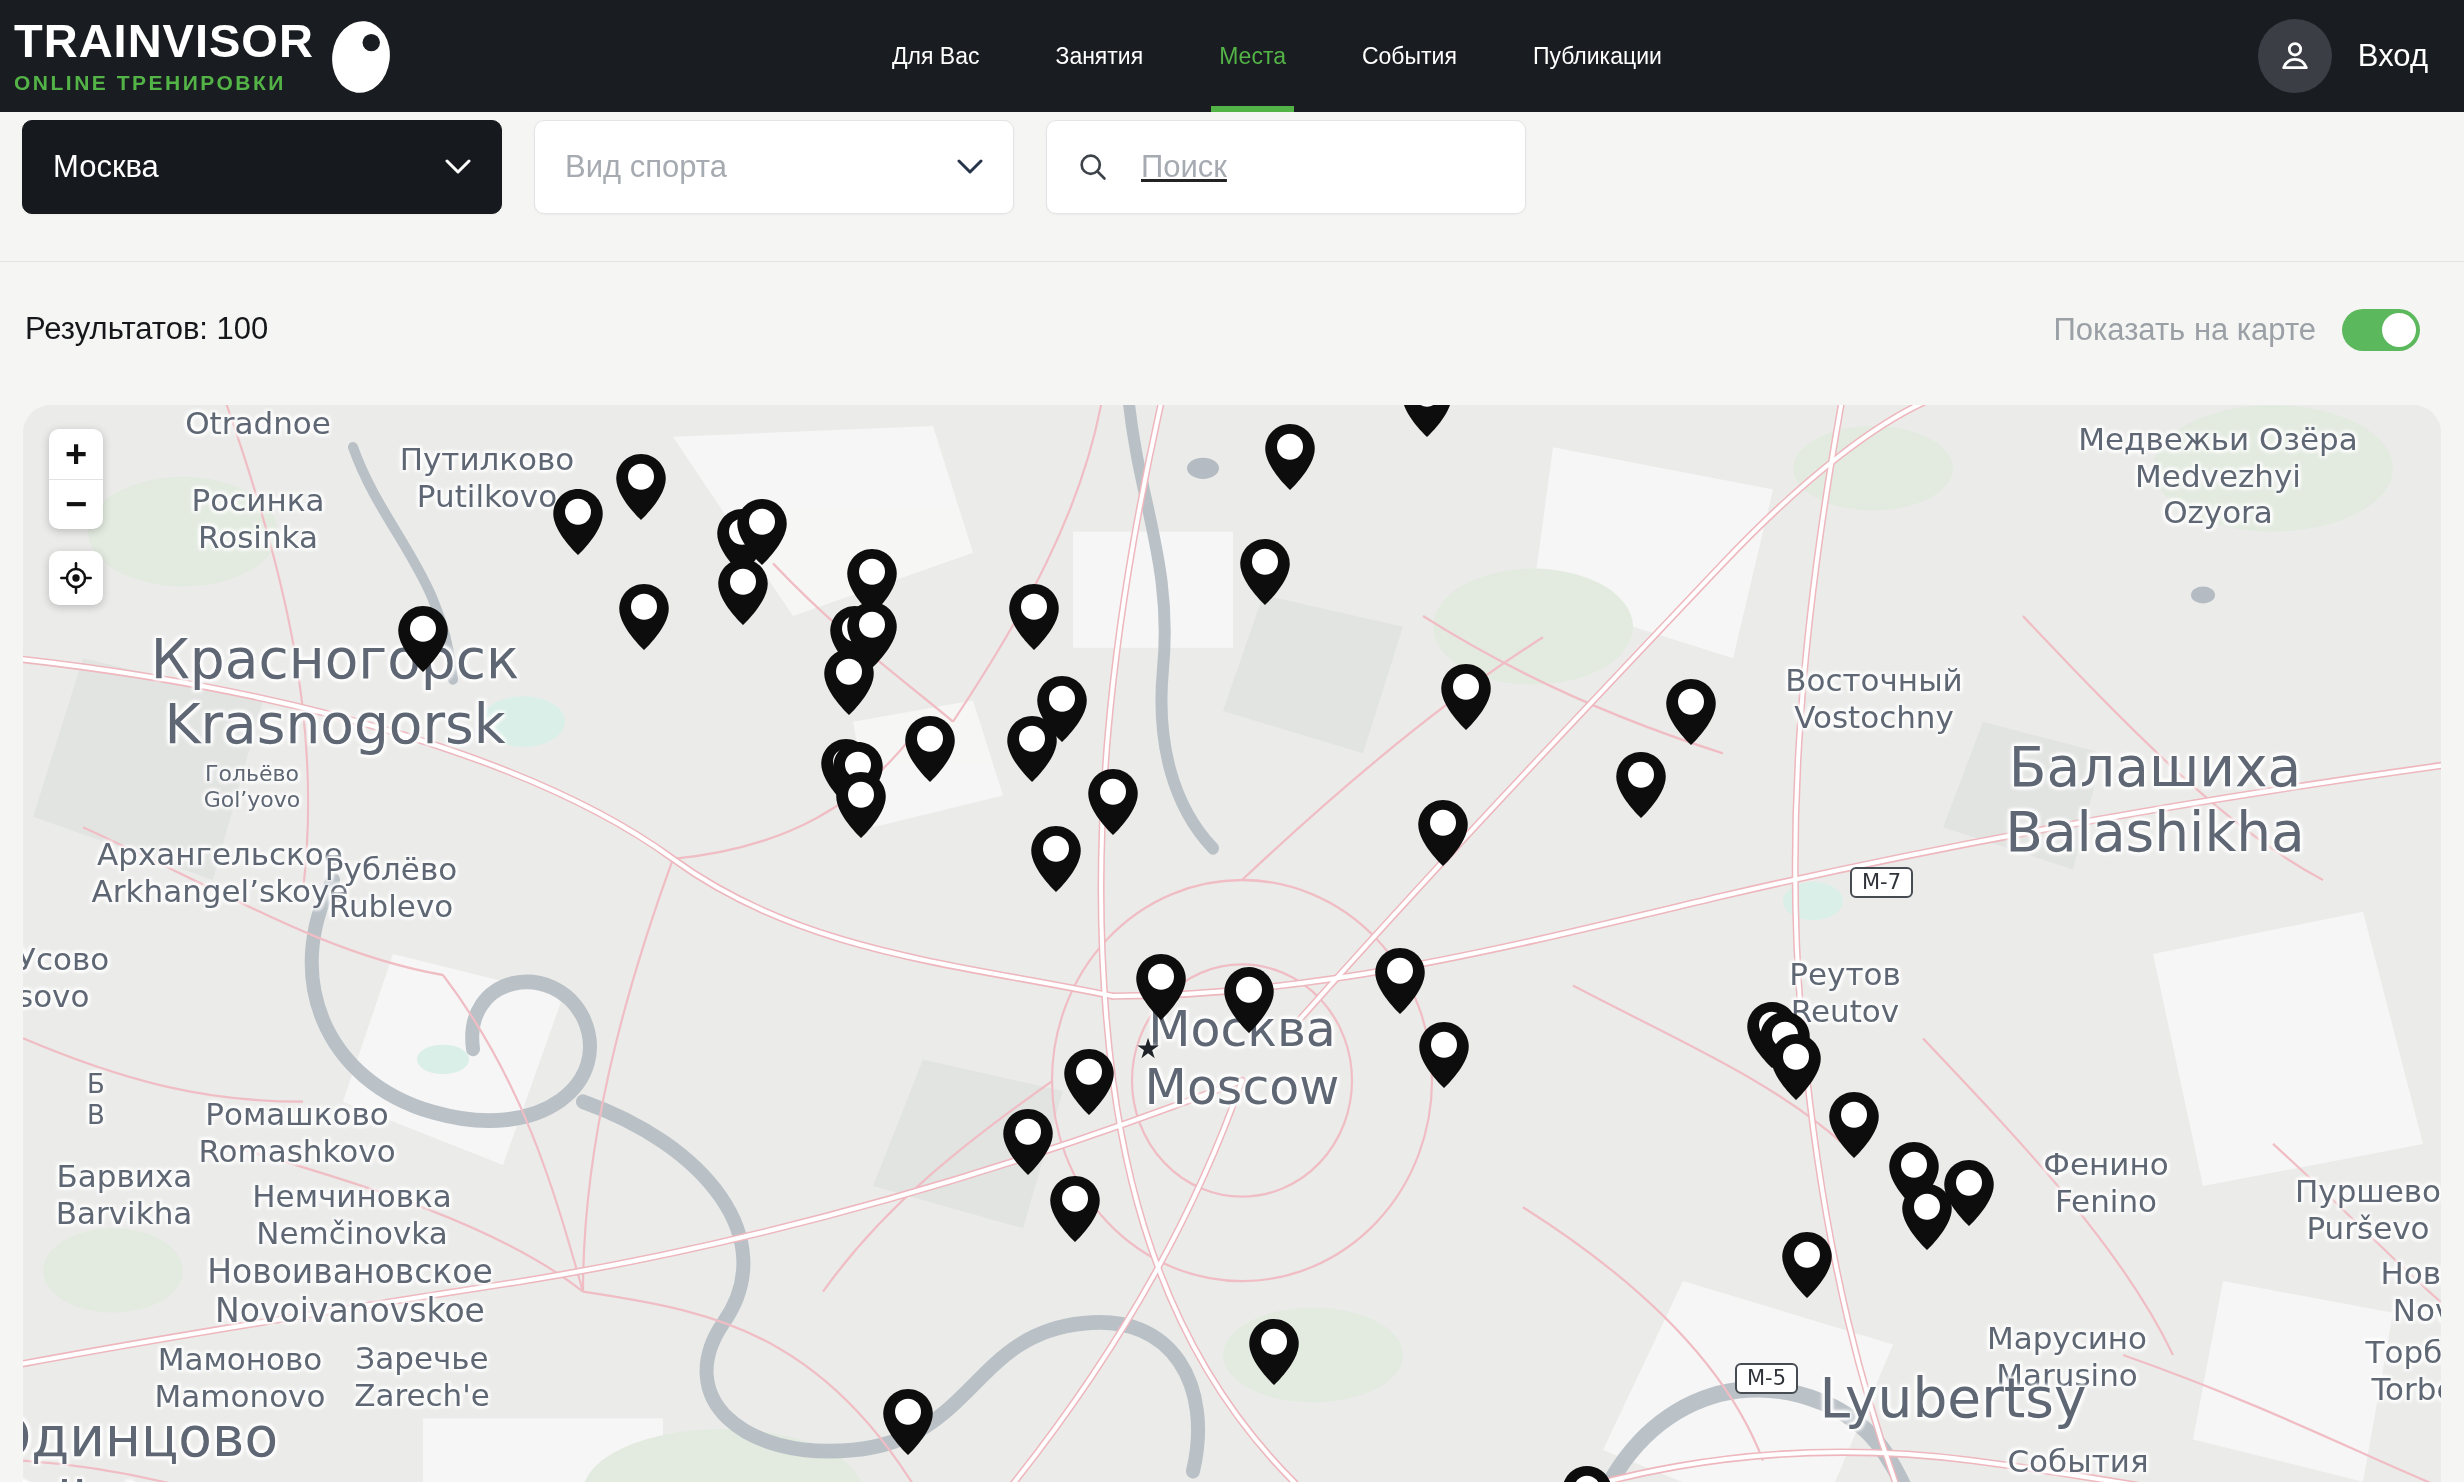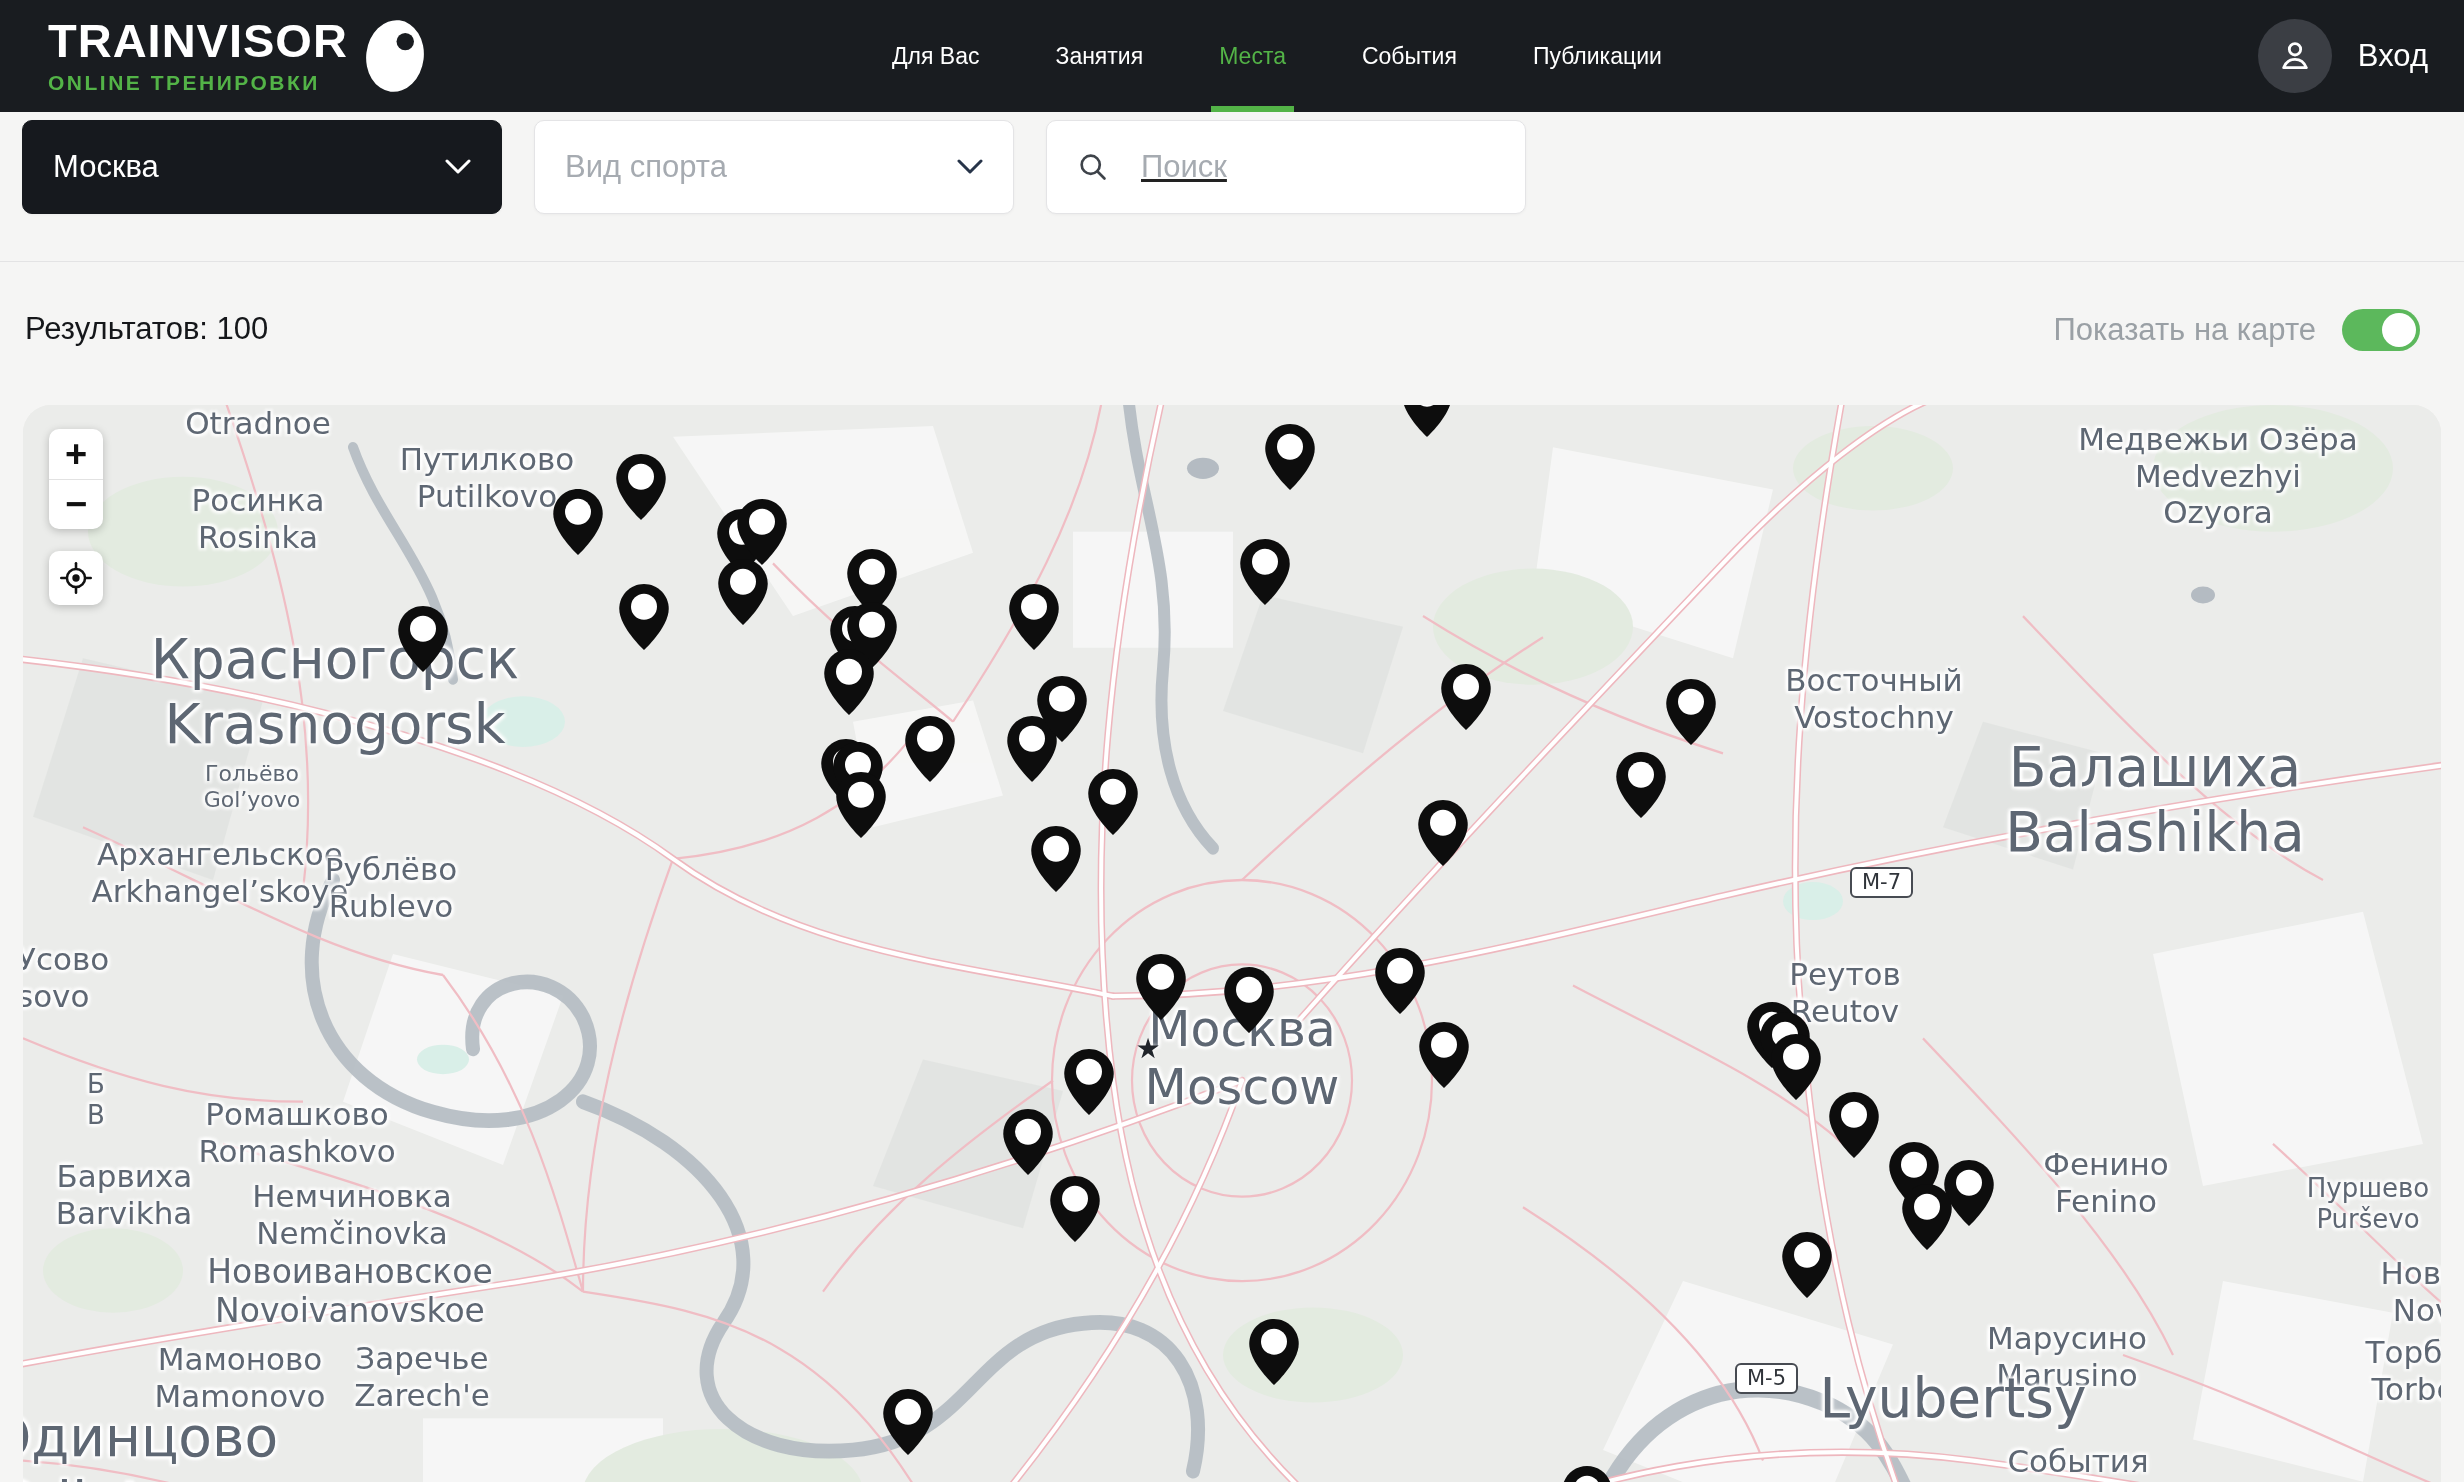--- a/index.html
+++ b/index.html
@@ -14,21 +14,21 @@
     font-family:"Liberation Sans",sans-serif;
     background:#f5f5f4;
     position:relative;
   }
   
   .header{
     position:absolute;top:0;left:0;right:0;height:112px;
     background:var(--header-bg);
     display:flex;align-items:center;color:#fff;z-index:30;
   }
-  .logo-wrap{margin-left:48px;display:flex;align-items:center;gap:16px;cursor:pointer;}
+  .logo-wrap{margin-left:14px;display:flex;align-items:flex-end;gap:16px;cursor:pointer;}
   .logo-title{font-size:47px;font-weight:800;letter-spacing:1px;line-height:1;}
   .logo-subtitle{font-size:21px;color:var(--accent);font-weight:700;letter-spacing:2.5px;margin-top:7px;}
   .logo-mark{width:62px;height:76px;}
   .nav{position:absolute;left:880px;top:0;height:100%;display:flex;gap:64px;align-items:stretch;}
   .nav-item{
     position:relative;display:flex;align-items:center;font-size:23px;color:#fff;cursor:pointer;white-space:nowrap;margin-left:12px;
   }
   .nav-item.active{color:var(--accent);}
   .nav-item.active::after{
     content:"";position:absolute;left:-8px;right:-8px;bottom:0;height:6px;background:var(--accent);
@@ -366,21 +366,21 @@
         <span>Balashikha</span>
       </div>
       <div class="map-label" style="left: 1822px; top: 551px; font-size: 31px;">
         <span>Реутов</span>
         <span>Reutov</span>
       </div>
       <div class="map-label" style="left: 2083px; top: 741px; font-size: 31px;">
         <span>Фенино</span>
         <span>Fenino</span>
       </div>
-      <div class="map-label" style="left: 2345px; top: 768px; font-size: 26px;">
+      <div class="map-label" style="left: 2345px; top: 768px; font-size: 31px;">
         <span>Пуршево</span>
         <span>Purševo</span>
       </div>
       <div class="map-label" style="left: 2400px; top: 850px; font-size: 31px;">
         <span>Новы</span>
         <span>Nov</span>
       </div>
       <div class="map-label" style="left: 2044px; top: 915px; font-size: 31px;">
         <span>Марусино</span>
         <span>Marusino</span>

